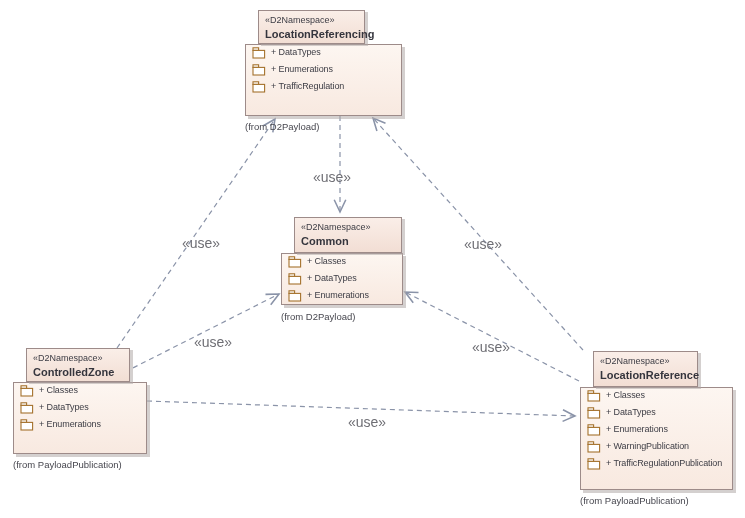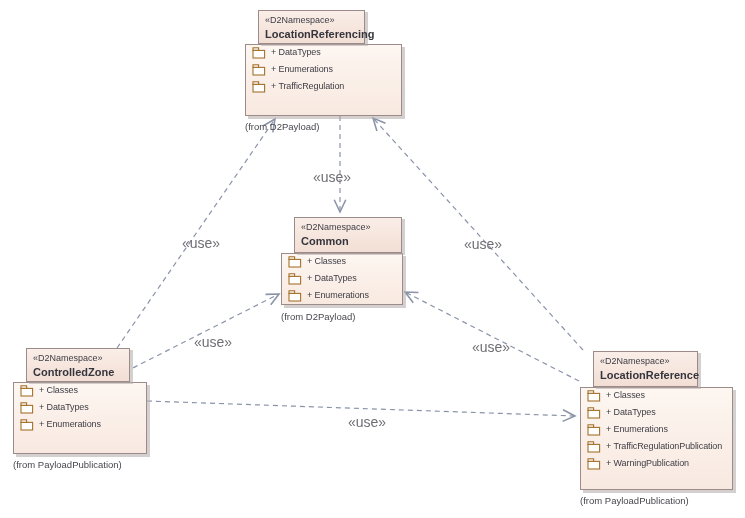--- a/index.html
+++ b/index.html
@@ -208,27 +208,27 @@
         </svg>
       <span class="item-label">+ Enumerations</span>
     </div>
     <div class="row">
       <svg width="14" height="12" viewBox="0 0 14 12">
           <g fill="#ffffff" stroke="#a5722d" stroke-width="1.1">
             <rect x="1" y="0.8" width="5.6" height="2.6"></rect>
             <rect x="1" y="3.4" width="11.6" height="7.6"></rect>
           </g>
         </svg>
+      <span class="item-label">+ WarningPublication</span>
+    </div>
+    <div class="row">
+      <svg width="14" height="12" viewBox="0 0 14 12">
+          <g fill="#ffffff" stroke="#a5722d" stroke-width="1.1">
+            <rect x="1" y="0.8" width="5.6" height="2.6"></rect>
+            <rect x="1" y="3.4" width="11.6" height="7.6"></rect>
+          </g>
+        </svg>
       <span class="item-label">+ TrafficRegulationPublication</span>
     </div>
-    <div class="row">
-      <svg width="14" height="12" viewBox="0 0 14 12">
-          <g fill="#ffffff" stroke="#a5722d" stroke-width="1.1">
-            <rect x="1" y="0.8" width="5.6" height="2.6"></rect>
-            <rect x="1" y="3.4" width="11.6" height="7.6"></rect>
-          </g>
-        </svg>
-      <span class="item-label">+ WarningPublication</span>
-    </div>
   </div>
   <div class="from-label" style="left:580px;top:495px;width:153px">(from PayloadPublication)</div>
 
 </div>
 
 </body></html>

